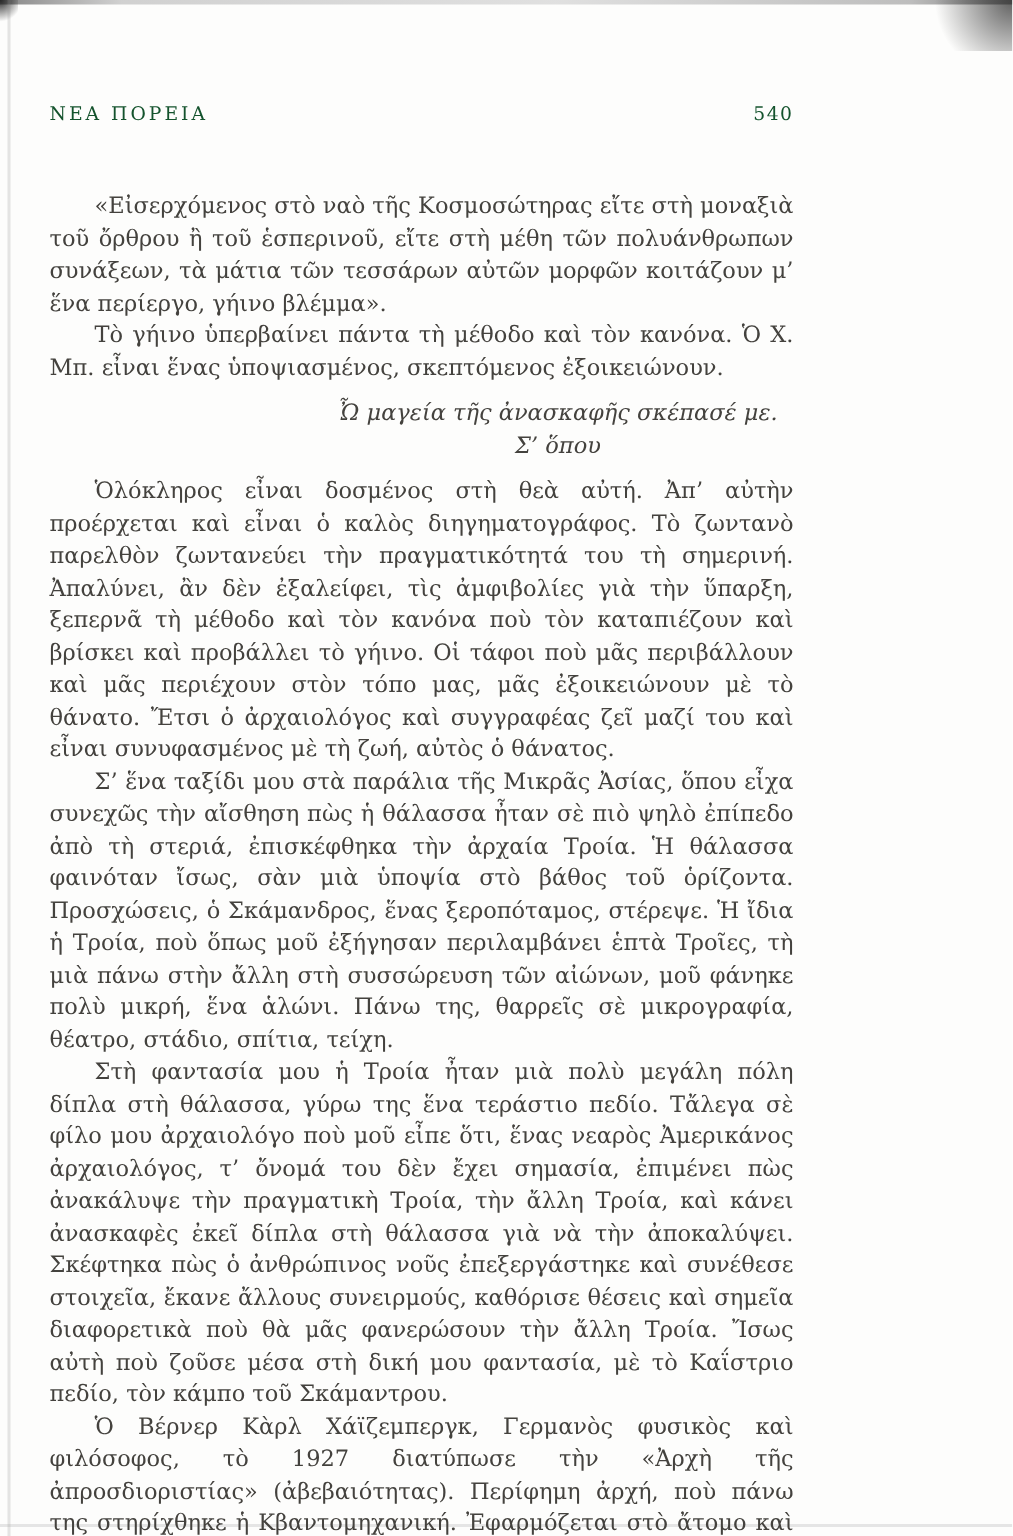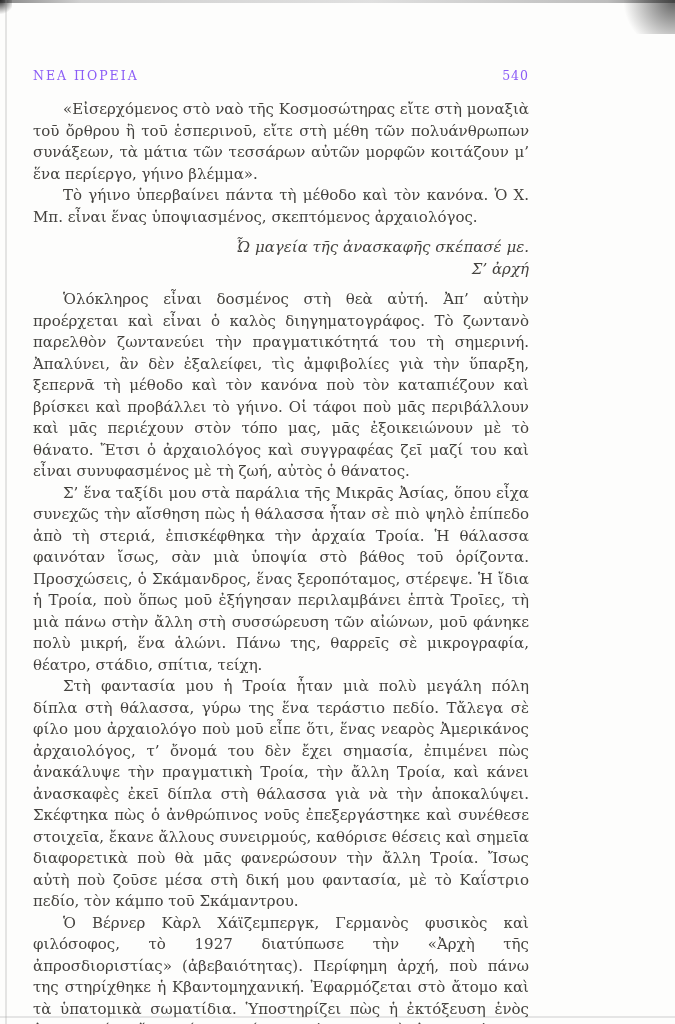--- a/index.html
+++ b/index.html
@@ -35,68 +35,68 @@
   .scan-edge-bottom {
     position: absolute; bottom: 6px; left: 0; right: 0; height: 2px;
     background: rgba(160,160,160,.25);
   }
   .content {
     position: absolute;
     left: 33px; top: 68px; width: 496px;
   }
   .page-header {
     display: flex; justify-content: space-between; align-items: flex-start;
-    color: #8b5cf6;
-    margin-bottom: 16px;
+    color: #14532d;
+    margin-bottom: 44px;
   }
   .journal-title {
     font-size: 12.5px;
     letter-spacing: 2px;
   }
   .page-number {
     font-size: 12.5px;
     letter-spacing: 1px;
   }
   .article-body {
     font-size: 15px;
     line-height: 21.5px;
     color: #44423e;
     text-align: justify;
   }
   .para { margin: 0; text-indent: 30px; }
   .verse-block {
     margin: 9px 0 9px 182px;
     font-style: italic;
   }
-  .verse-line { margin: 0; text-align: right; }
+  .verse-line { margin: 0; text-align: center; }
 </style>
 </head>
 <body>
 
 <div class="page">
   <div class="scan-edge-top"></div>
   <div class="scan-corner-topleft"></div>
   <div class="scan-shadow-topright"></div>
   <div class="scan-edge-left"></div>
   <div class="scan-edge-bottom"></div>
 
   <div class="content">
 
     <div class="page-header">
       <span class="journal-title">ΝΕΑ ΠΟΡΕΙΑ</span>
       <span class="page-number">540</span>
     </div>
 
     <div class="article-body">
       <p class="para">«Εἰσερχόμενος στὸ ναὸ τῆς Κοσμοσώτηρας εἴτε στὴ μοναξιὰ τοῦ ὄρθρου ἢ τοῦ ἑσπερινοῦ, εἴτε στὴ μέθη τῶν πολυάνθρωπων συνάξεων, τὰ μάτια τῶν τεσσάρων αὐτῶν μορφῶν κοιτάζουν μ’ ἕνα περίεργο, γήινο βλέμμα».</p>
-      <p class="para">Τὸ γήινο ὑπερβαίνει πάντα τὴ μέθοδο καὶ τὸν κανόνα. Ὁ Χ. Μπ. εἶναι ἕνας ὑποψιασμένος, σκεπτόμενος ἀρχαιολόγος.</p>
+      <p class="para">Τὸ γήινο ὑπερβαίνει πάντα τὴ μέθοδο καὶ τὸν κανόνα. Ὁ Χ. Μπ. εἶναι ἕνας ὑποψιασμένος, σκεπτόμενος ἐξοικειώνουν.</p>
 
       <div class="verse-block">
         <p class="verse-line">Ὦ μαγεία τῆς ἀνασκαφῆς σκέπασέ με.</p>
-        <p class="verse-line">Σ’ ἀρχή</p>
+        <p class="verse-line">Σ’ ὅπου</p>
       </div>
 
       <p class="para">Ὁλόκληρος εἶναι δοσμένος στὴ θεὰ αὐτή. Ἀπ’ αὐτὴν προέρχεται καὶ εἶναι ὁ καλὸς διηγηματογράφος. Τὸ ζωντανὸ παρελθὸν ζωντανεύει τὴν πραγματικότητά του τὴ σημερινή. Ἀπαλύνει, ἂν δὲν ἐξαλείφει, τὶς ἀμφιβολίες γιὰ τὴν ὕπαρξη, ξεπερνᾶ τὴ μέθοδο καὶ τὸν κανόνα ποὺ τὸν καταπιέζουν καὶ βρίσκει καὶ προβάλλει τὸ γήινο. Οἱ τάφοι ποὺ μᾶς περιβάλλουν καὶ μᾶς περιέχουν στὸν τόπο μας, μᾶς ἐξοικειώνουν μὲ τὸ θάνατο. Ἔτσι ὁ ἀρχαιολόγος καὶ συγγραφέας ζεῖ μαζί του καὶ εἶναι συνυφασμένος μὲ τὴ ζωή, αὐτὸς ὁ θάνατος.</p>
       <p class="para">Σ’ ἕνα ταξίδι μου στὰ παράλια τῆς Μικρᾶς Ἀσίας, ὅπου εἶχα συνεχῶς τὴν αἴσθηση πὼς ἡ θάλασσα ἦταν σὲ πιὸ ψηλὸ ἐπίπεδο ἀπὸ τὴ στεριά, ἐπισκέφθηκα τὴν ἀρχαία Τροία. Ἡ θάλασσα φαινόταν ἴσως, σὰν μιὰ ὑποψία στὸ βάθος τοῦ ὁρίζοντα. Προσχώσεις, ὁ Σκάμανδρος, ἕνας ξεροπόταμος, στέρεψε. Ἡ ἴδια ἡ Τροία, ποὺ ὅπως μοῦ ἐξήγησαν περιλαμβάνει ἑπτὰ Τροῖες, τὴ μιὰ πάνω στὴν ἄλλη στὴ συσσώρευση τῶν αἰώνων, μοῦ φάνηκε πολὺ μικρή, ἕνα ἁλώνι. Πάνω της, θαρρεῖς σὲ μικρογραφία, θέατρο, στάδιο, σπίτια, τείχη.</p>
       <p class="para">Στὴ φαντασία μου ἡ Τροία ἦταν μιὰ πολὺ μεγάλη πόλη δίπλα στὴ θάλασσα, γύρω της ἕνα τεράστιο πεδίο. Τἄλεγα σὲ φίλο μου ἀρχαιολόγο ποὺ μοῦ εἶπε ὅτι, ἕνας νεαρὸς Ἀμερικάνος ἀρχαιολόγος, τ’ ὄνομά του δὲν ἔχει σημασία, ἐπιμένει πὼς ἀνακάλυψε τὴν πραγματικὴ Τροία, τὴν ἄλλη Τροία, καὶ κάνει ἀνασκαφὲς ἐκεῖ δίπλα στὴ θάλασσα γιὰ νὰ τὴν ἀποκαλύψει. Σκέφτηκα πὼς ὁ ἀνθρώπινος νοῦς ἐπεξεργάστηκε καὶ συνέθεσε στοιχεῖα, ἔκανε ἄλλους συνειρμούς, καθόρισε θέσεις καὶ σημεῖα διαφορετικὰ ποὺ θὰ μᾶς φανερώσουν τὴν ἄλλη Τροία. Ἴσως αὐτὴ ποὺ ζοῦσε μέσα στὴ δική μου φαντασία, μὲ τὸ Καΐστριο πεδίο, τὸν κάμπο τοῦ Σκάμαντρου.</p>
       <p class="para">Ὁ Βέρνερ Κὰρλ Χάϊζεμπεργκ, Γερμανὸς φυσικὸς καὶ φιλόσοφος, τὸ 1927 διατύπωσε τὴν «Ἀρχὴ τῆς ἀπροσδιοριστίας» (ἀβεβαιότητας). Περίφημη ἀρχή, ποὺ πάνω της στηρίχθηκε ἡ Κβαντομηχανική. Ἐφαρμόζεται στὸ ἄτομο καὶ τὰ ὑπατομικὰ σωματίδια. Ὑποστηρίζει πὼς ἡ ἐκτόξευση ἑνὸς ἠλεκτρονίου ἔχει μία τυχαία κατεύθυνση καὶ ἀπροσδιόριστη ταχύτητα. Ἔτσι ἡ ἀντικειμενικὴ πραγματικότητα τοῦ 1 + 1 δὲν ἐπιβεβαιώνεται.</p>
 
     </div>
 
   </div>

